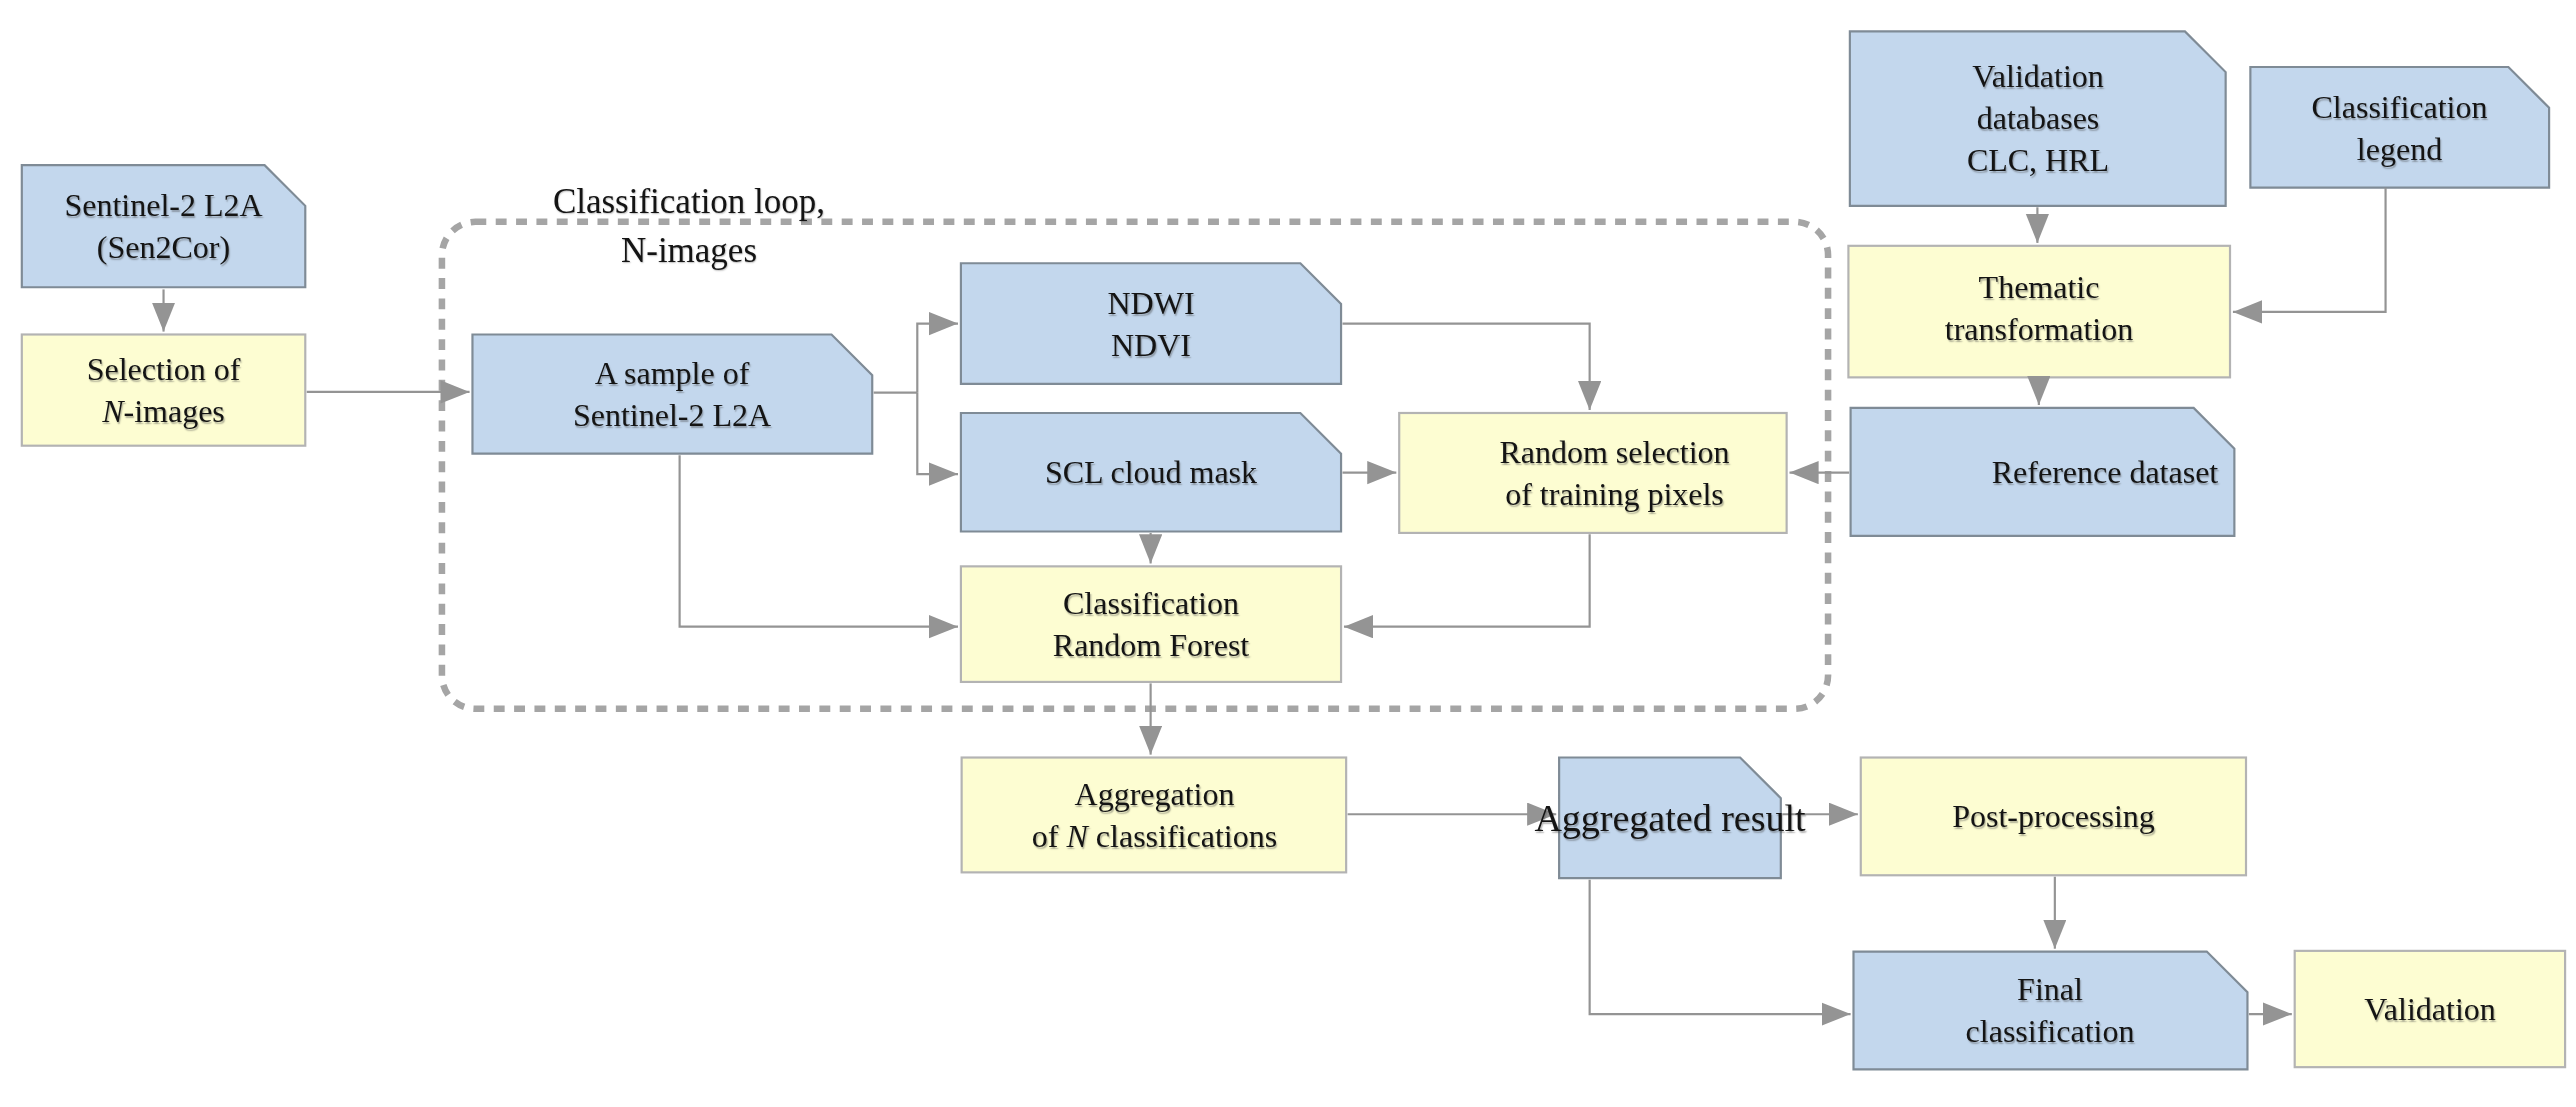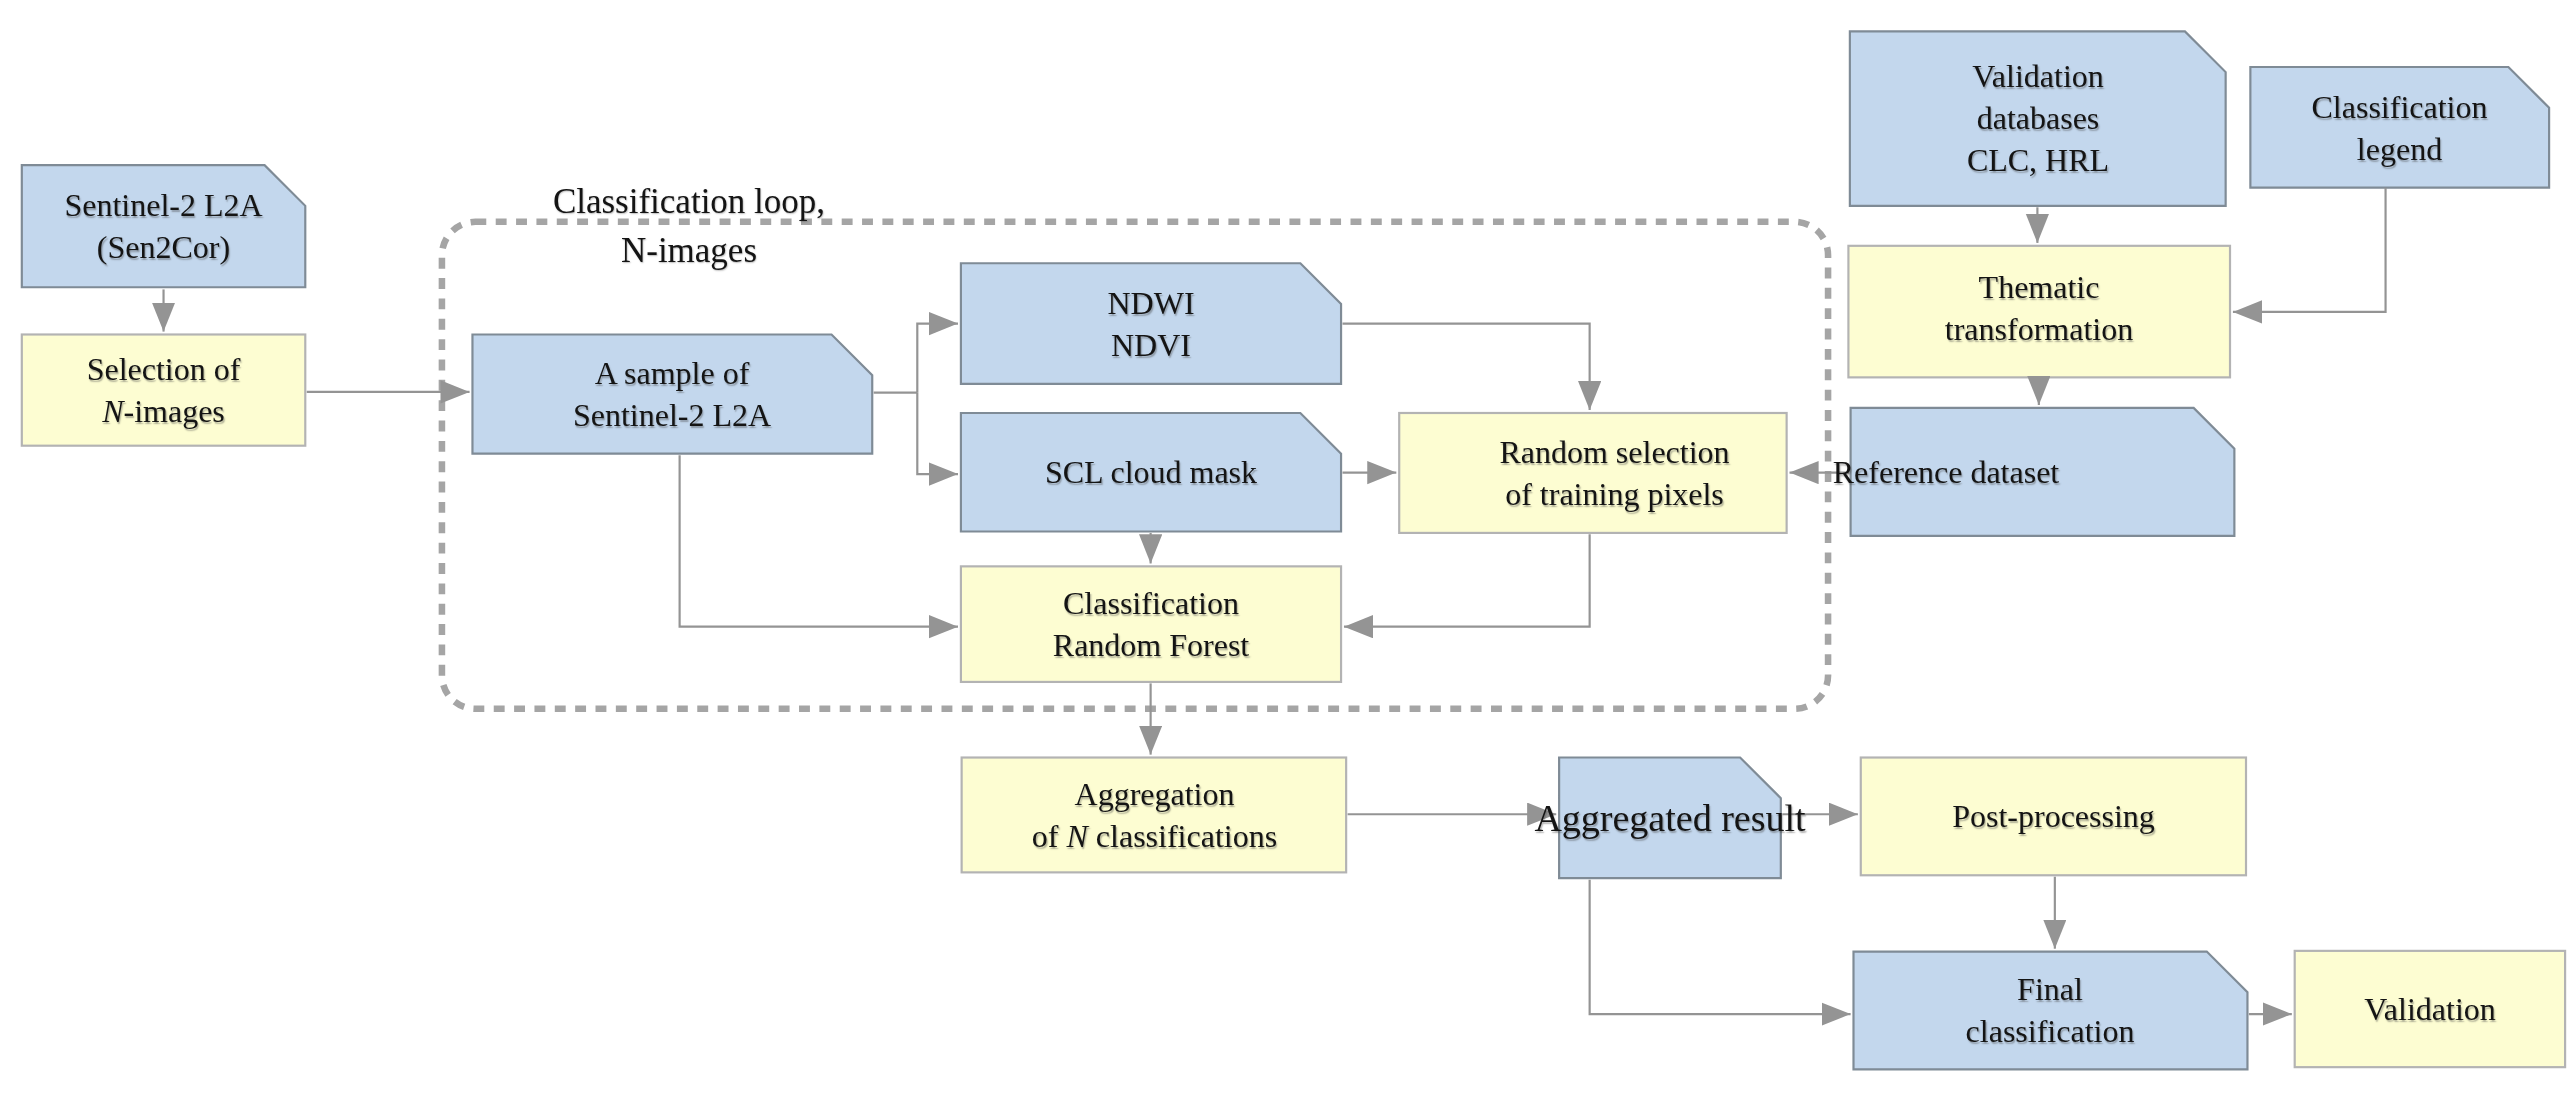--- a/index.html
+++ b/index.html
@@ -148,21 +148,21 @@
   <div class="node-label" style="left:2250px;top:67px;width:299px;height:121px">
     <span>Classification</span>
     <span>legend</span>
   </div>
 
   <div class="node-label" style="left:1848px;top:246px;width:382px;height:124px">
     <span>Thematic</span>
     <span>transformation</span>
   </div>
 
-  <div class="node-label" style="left:1754px;top:408px;width:384px;height:128px">
+  <div class="node-label" style="left:1913px;top:408px;width:384px;height:128px">
     <span>Reference dataset</span>
   </div>
 
   <div class="node-label" style="left:962px;top:757px;width:385px;height:115px">
     <span>Aggregation</span>
     <span><span>of </span><i>N</i><span> classifications</span></span>
   </div>
 
   <div class="node-label label-sm" style="left:1559px;top:757px;width:222px;height:121px">
     <span>Aggregated result</span>

